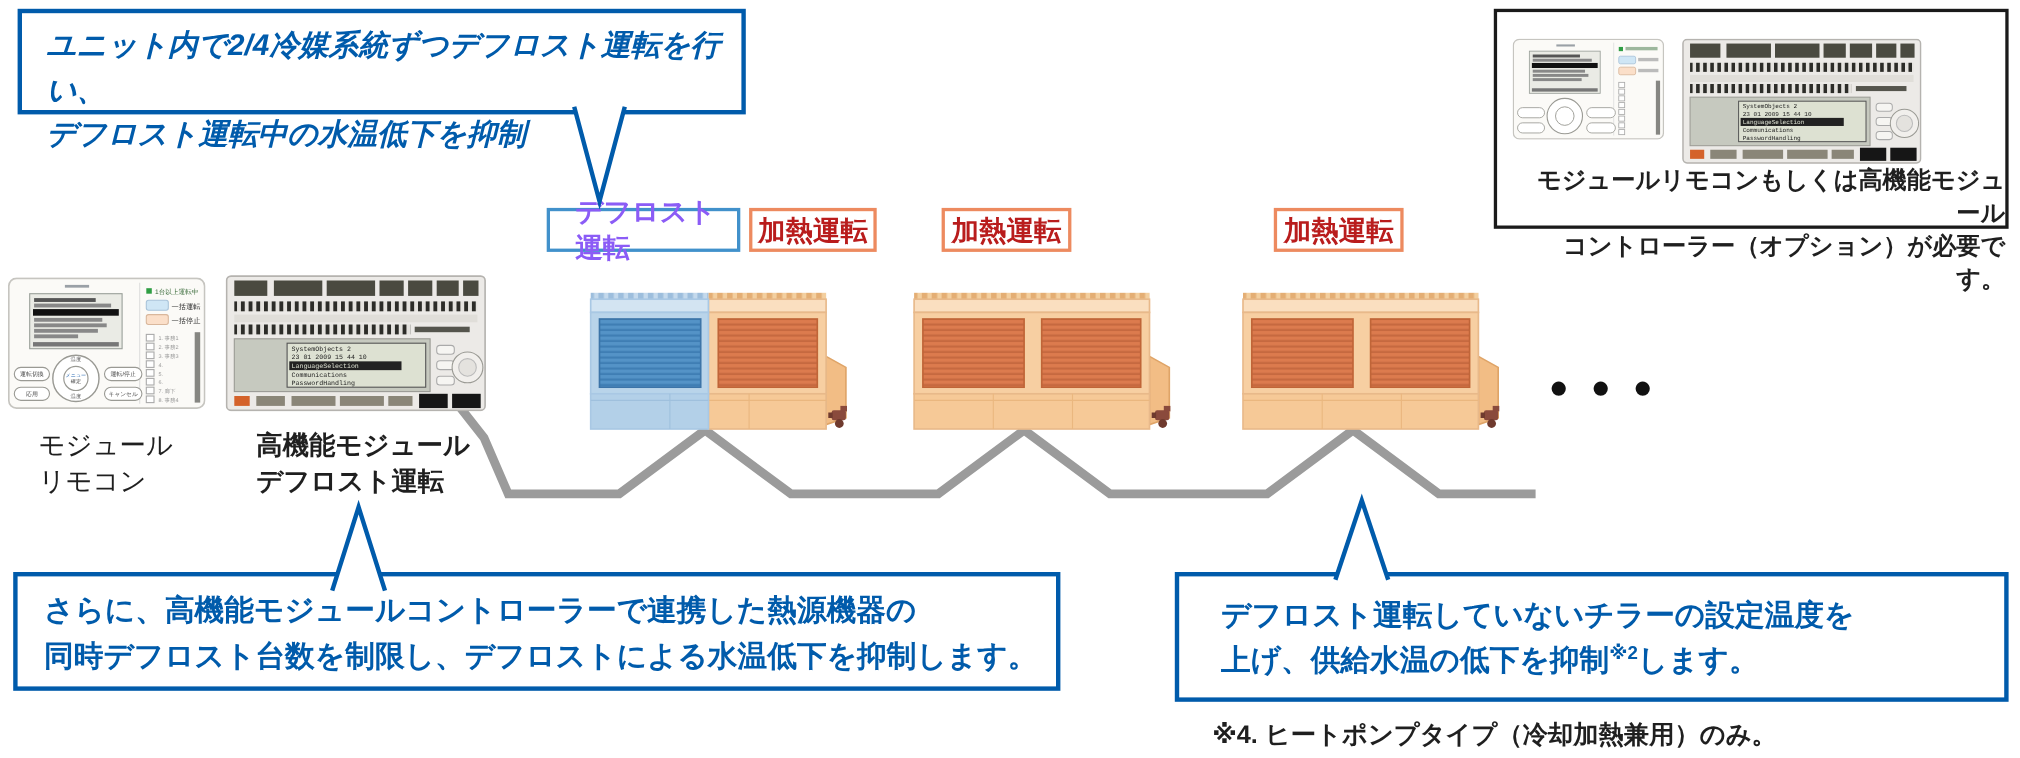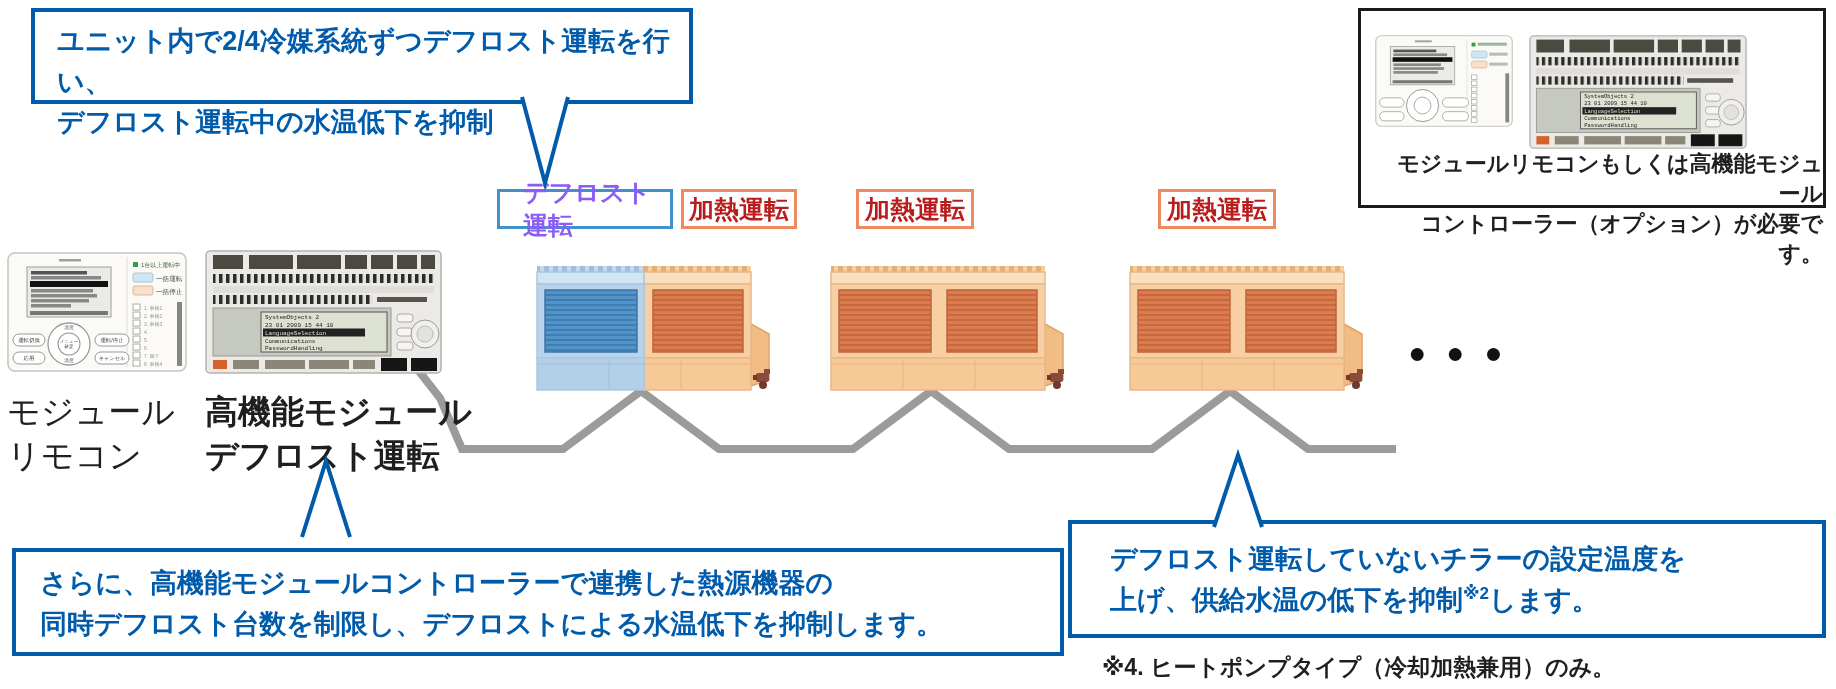--- a/index.html
+++ b/index.html
@@ -5,21 +5,21 @@
   html,body{margin:0;padding:0;background:#fff;}
   #canvas{position:relative;width:1836px;height:689px;background:#fff;overflow:hidden;
           font-family:"Liberation Sans","DejaVu Sans",sans-serif;}
   .callout{box-sizing:border-box;position:absolute;border:4px solid #005bab;background:#fff;
            color:#005bab;font-weight:bold;font-size:27px;line-height:1.5;z-index:5;}
   .oplabel{box-sizing:border-box;position:absolute;border:3px solid;background:#fff;
            font-weight:bold;font-size:25px;display:flex;align-items:center;justify-content:center;
            height:40px;z-index:3;}
   .oplabel.blue{border-color:#4191cb;color:#8b5cf6;padding-left:23px;}
   .oplabel.orange{border-color:#ed8a5f;color:#b91c1c;}
-  .devlabel{position:absolute;font-size:33px;color:#1f1f1f;line-height:1.32;z-index:3;}
+  .devlabel{position:absolute;font-size:24px;color:#1f1f1f;line-height:1.32;z-index:3;margin-left:28px;}
   .devlabel.bold{font-weight:bold;}
   .optionbox{box-sizing:border-box;position:absolute;left:1358px;top:8px;width:468px;height:200px;
              border:3px solid #1a1a1a;background:#fff;z-index:4;}
   .optionbox .devrow{position:absolute;left:14px;top:24px;display:flex;gap:16px;align-items:flex-start;}
   .optioncaption{position:absolute;left:20px;top:138px;font-size:22px;color:#1f1f1f;line-height:1.36;font-weight:bold;text-align:right;}
   .footnote{position:absolute;left:1102px;top:652px;font-size:23px;color:#1f1f1f;font-weight:bold;z-index:3;}
   .ellipsis{position:absolute;left:1408px;top:336px;font-size:30px;color:#111;letter-spacing:20px;z-index:3;}
   sup{font-size:17px;}
   #overlay{position:absolute;left:0;top:0;z-index:6;pointer-events:none;}
   #buslayer{position:absolute;left:0;top:0;z-index:2;pointer-events:none;}
@@ -53,21 +53,21 @@
         <rect width="7" height="10" fill="#e4e2de"></rect>
           <rect width="3.5" height="10" fill="#2c2c28"></rect>
       </pattern>
     </defs>
   </svg>
 
   <svg id="buslayer" width="1836" height="689">
     <polyline points="418,370 440,398 462,449 563,449 641,391 719,449 853,449 931,391 1009,449 1152,449 1230,391 1308,449 1396,449" fill="none" stroke="#9b9b9b" stroke-width="8" stroke-linejoin="miter"></polyline>
   </svg>
 
-  <div class="callout" style="left:31px;top:8px;width:662px;height:96px;padding:9px 10px 0 22px;">
+  <div class="callout" style="left:16px;top:8px;width:662px;height:96px;padding:9px 10px 0 22px;font-style:italic;">
     <div>ユニット内で2/4冷媒系統ずつデフロスト運転を行い、</div>
     <div>デフロスト運転中の水温低下を抑制</div>
   </div>
 
   <div class="oplabel blue" style="left:497px;top:189px;width:176px;">
     <span>デフロスト運転</span>
   </div>
   <div class="oplabel orange" style="left:681px;top:189px;width:116px;">
     <span>加熱運転</span>
   </div>
@@ -335,21 +335,21 @@
         <rect x="176" y="108" width="26" height="13" fill="#161616"></rect>
         <rect x="206" y="108" width="26" height="13" fill="#161616"></rect>
       </svg>
     </div>
     <div class="optioncaption">
       <div>モジュールリモコンもしくは高機能モジュール</div>
       <div>コントローラー（オプション）が必要です。</div>
     </div>
   </div>
 
-  <div class="callout" style="left:12px;top:548px;width:1052px;height:108px;padding:11px 0 0 24px;">
+  <div class="callout" style="left:12px;top:520px;width:952px;height:108px;padding:11px 0 0 24px;">
     <div>さらに、高機能モジュールコントローラーで連携した熱源機器の</div>
     <div>同時デフロスト台数を制限し、デフロストによる水温低下を抑制します。</div>
   </div>
 
   <div class="callout" style="left:1068px;top:520px;width:758px;height:118px;padding:15px 0 0 38px;">
     <div>デフロスト運転していないチラーの設定温度を</div>
     <div>
       <span>上げ、供給水温の低下を抑制</span><sup>※2</sup><span>します。</span>
     </div>
   </div>

